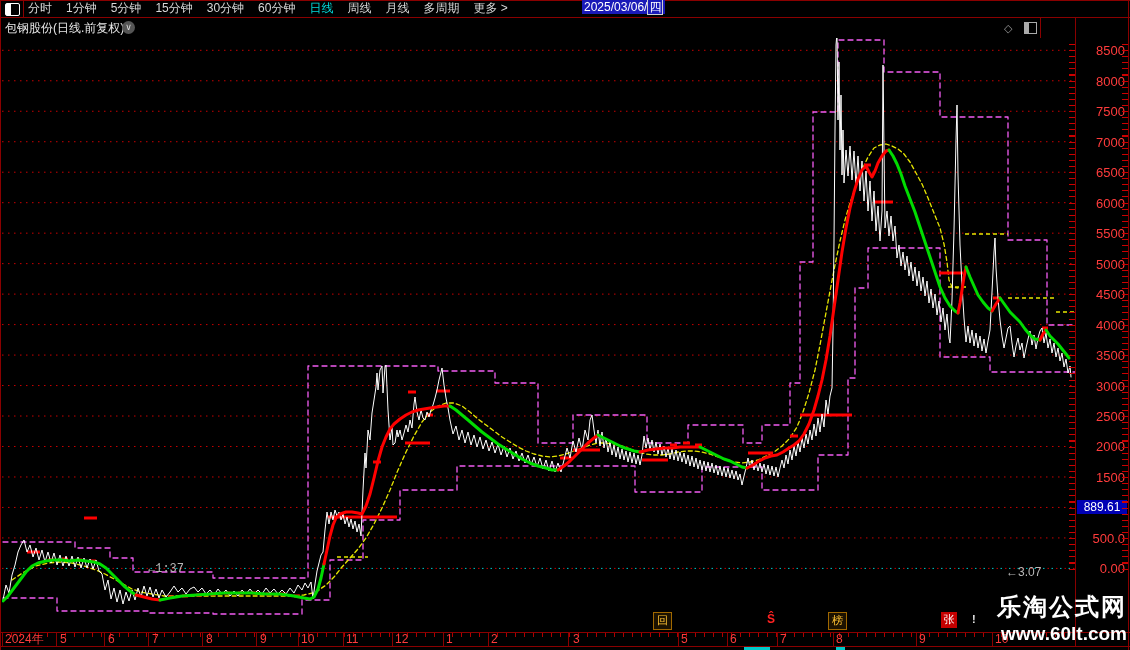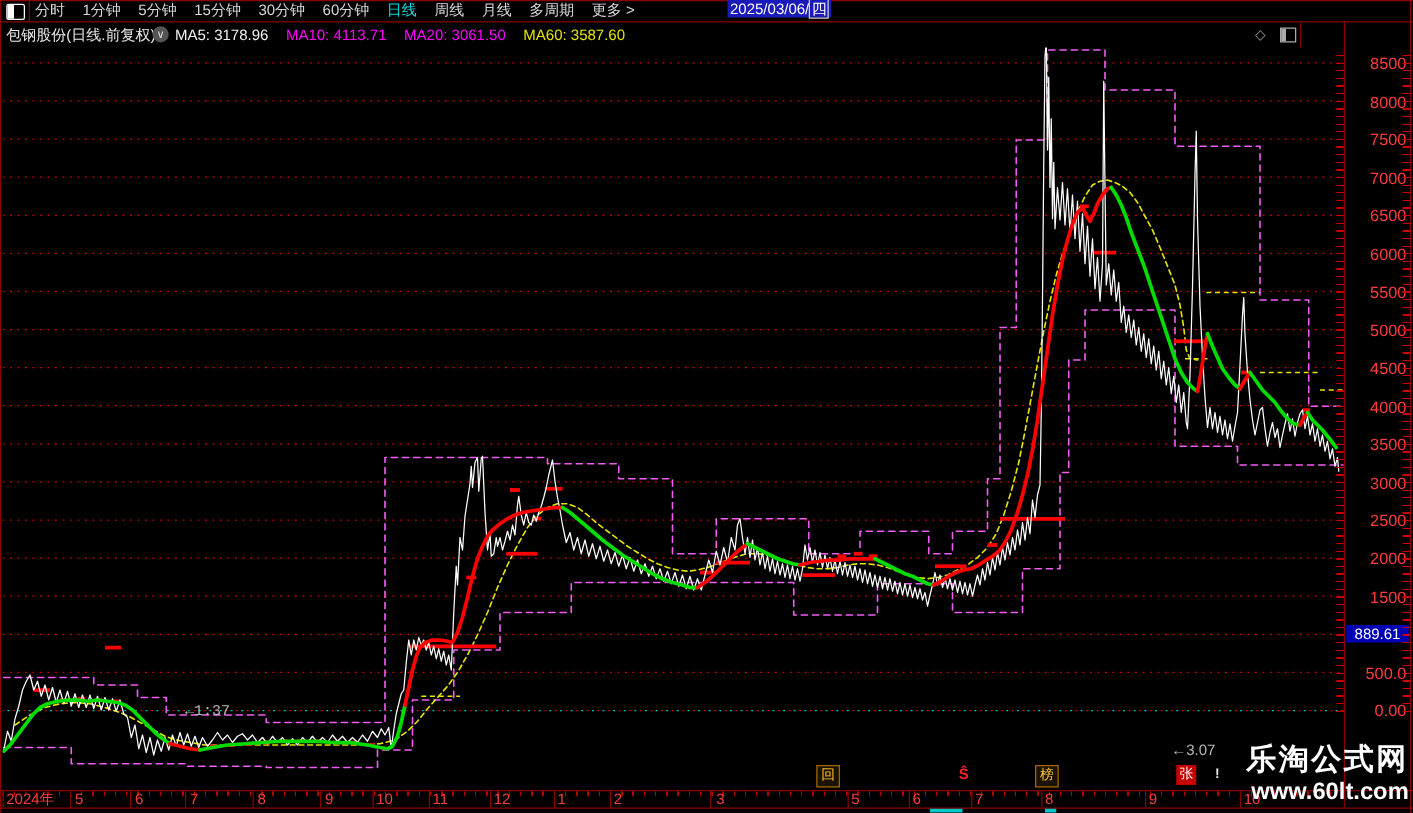--- a/index.html
+++ b/index.html
@@ -169,26 +169,20 @@
         <span class="tb-item">周线</span>
         <span class="tb-item">月线</span>
         <span class="tb-item">多周期</span>
         <span class="tb-item">更多 &gt;</span>
       </div>
   </div>
 
   <div id="header">
     <span id="chart-title">包钢股份(日线.前复权)</span>
     <span id="chevron-circle">∨</span>
-    <div id="ma-labels">
-        <span style="color: rgb(240, 240, 240);">MA5: 3178.96</span>
-        <span style="color: rgb(255, 0, 255);">MA10: 4113.71</span>
-        <span style="color: rgb(255, 0, 255);">MA20: 3061.50</span>
-        <span style="color: rgb(230, 230, 0);">MA60: 3587.60</span>
-      </div>
     <span id="hdr-diamond">◇</span>
     <span id="hdr-box"></span>
   </div>
 
   <div id="yaxis">
       <div class="ylab" style="left: 1077px; top: 43.2995px;">8500</div>
       <div class="ylab" style="left: 1077px; top: 73.776px;">8000</div>
       <div class="ylab" style="left: 1077px; top: 104.252px;">7500</div>
       <div class="ylab" style="left: 1077px; top: 134.729px;">7000</div>
       <div class="ylab" style="left: 1077px; top: 165.205px;">6500</div>
@@ -253,21 +247,21 @@
   <div id="markers">
       <div class="marker m-goldbox" style="left: 653px; top: 612px;">回</div>
       <div class="marker m-redplain" style="left: 767px; top: 612px;">Ŝ</div>
       <div class="marker m-goldbox" style="left: 828px; top: 612px;">榜</div>
       <div class="marker m-redbox" style="left: 941px; top: 612px;">张</div>
       <div class="marker m-white" style="left: 972px; top: 612px;">!</div>
     </div>
 
   <div id="annos">
       <div class="anno" style="left: 148px; top: 562px; font-family: Liberation Mono, monospace;">←1:37</div>
-      <div class="anno" style="left: 937px; top: 565px; margin-top: 28px;">←3.07</div>
+      <div class="anno" style="left: 1006px; top: 565px;">←3.07</div>
     </div>
 
   <div id="watermark">
     <div id="wm1">乐淘公式网</div>
     <div id="wm2">www.60lt.com</div>
   </div>
 
   <div class="cyanfrag" style="left:744px;width:26px"></div>
   <div class="cyanfrag" style="left:836px;width:9px"></div>
 </div>

